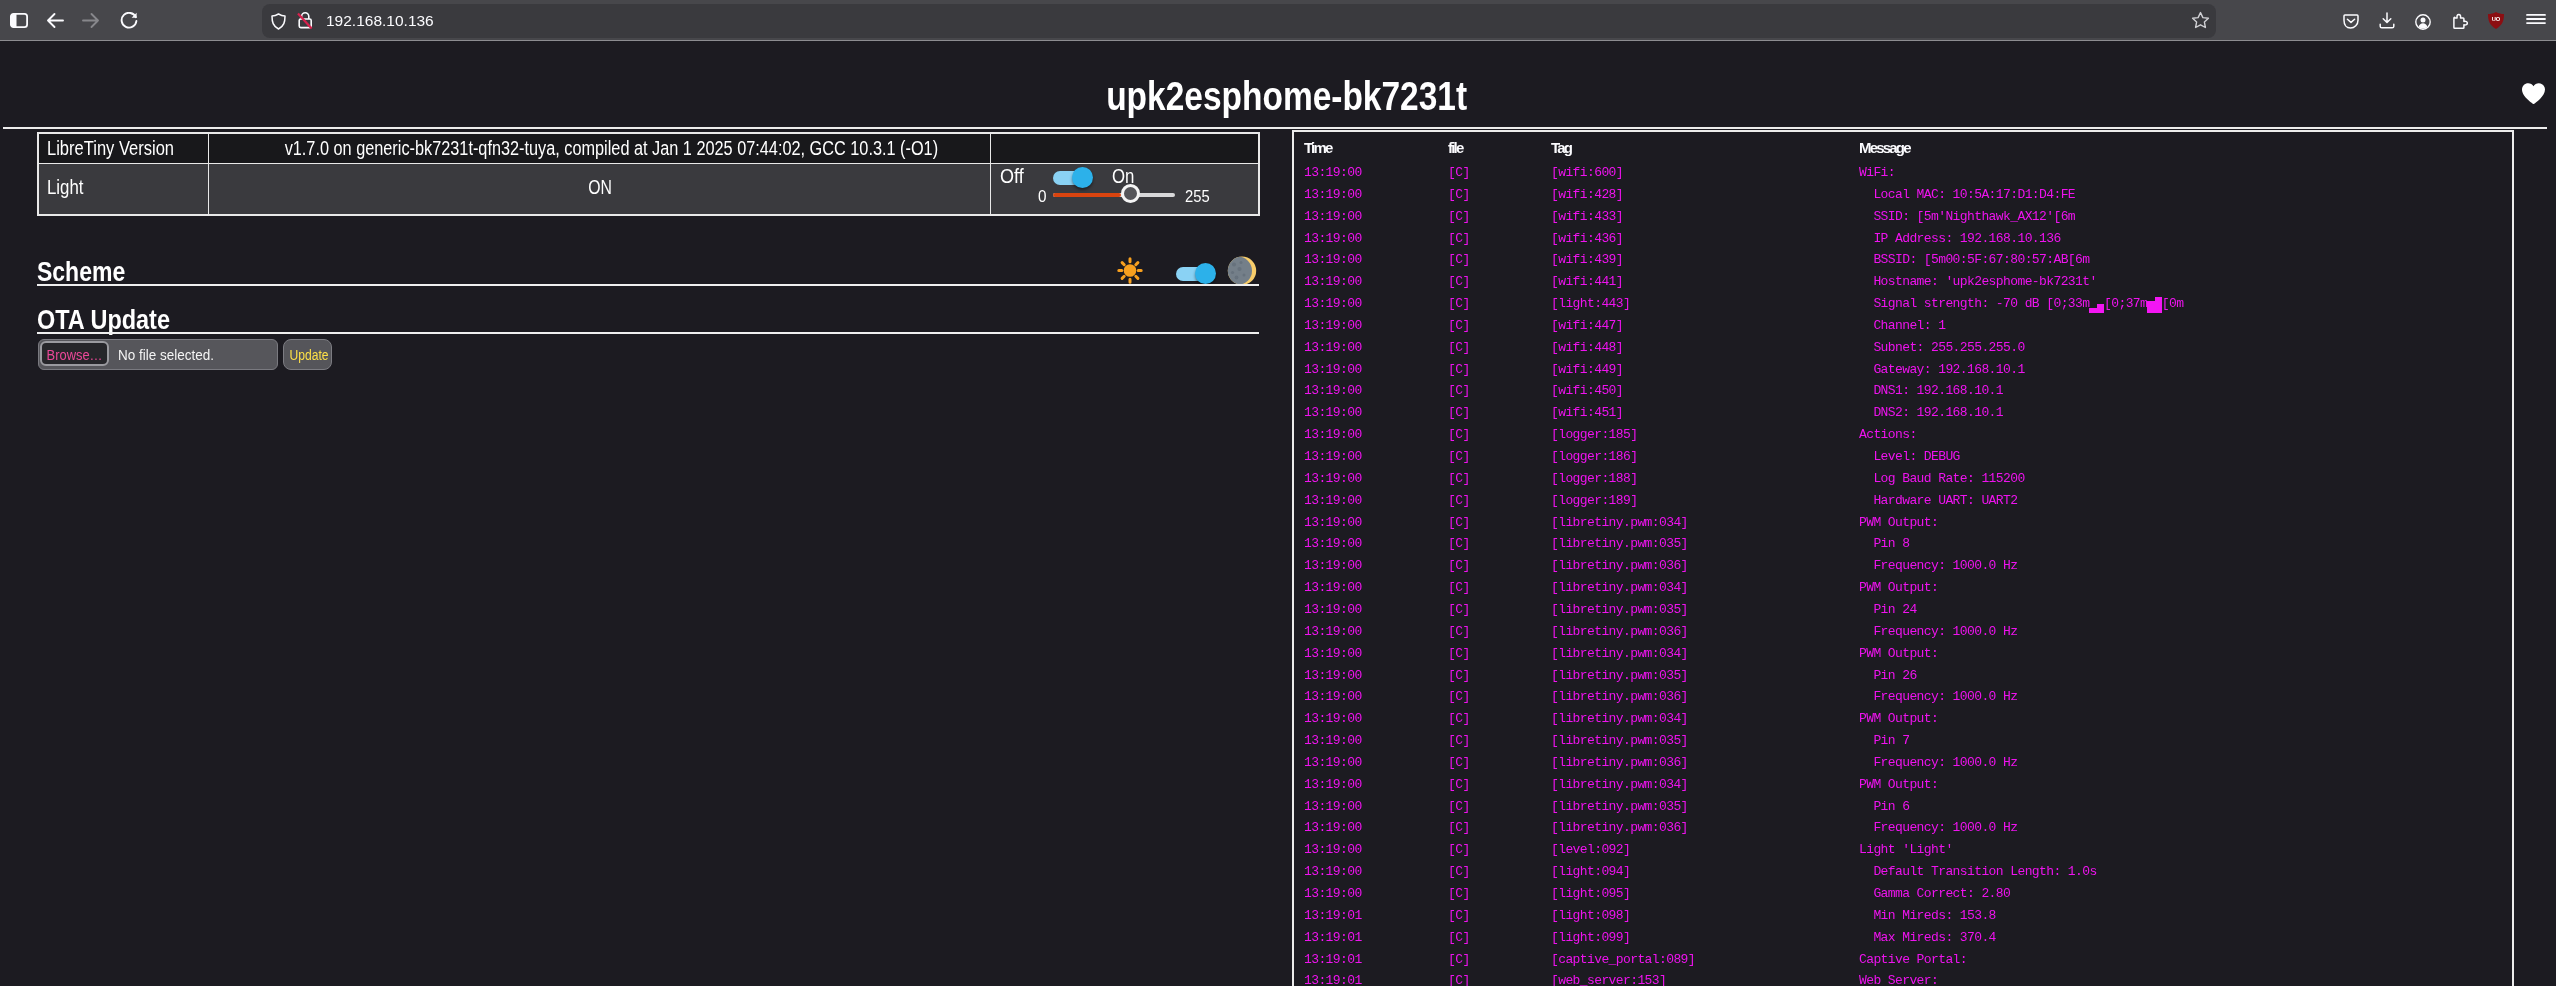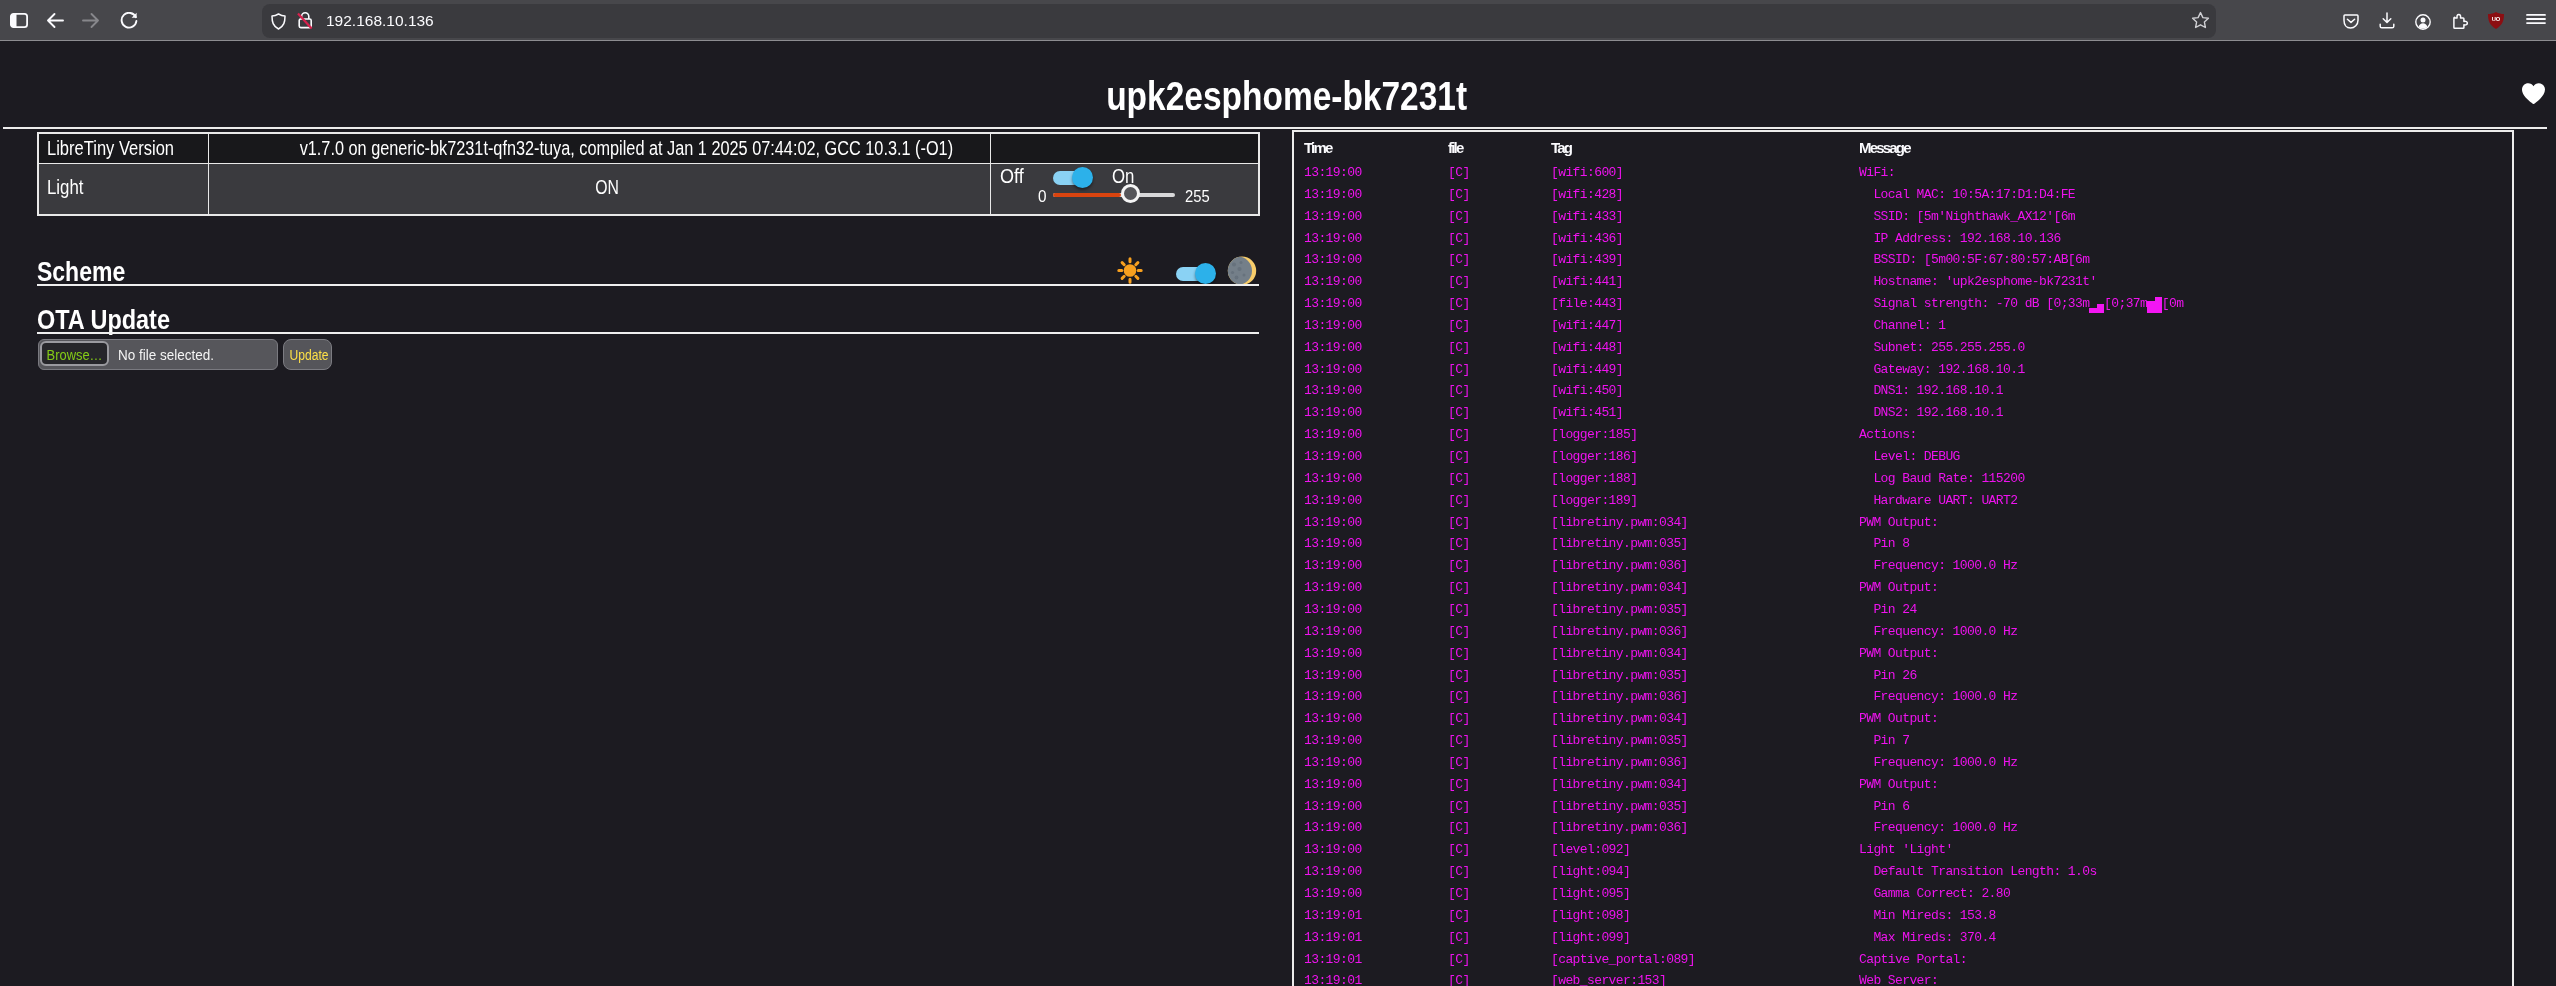--- a/index.html
+++ b/index.html
@@ -15,21 +15,21 @@
 .sx{display:inline-block;transform-origin:0 50%;white-space:nowrap}
 .sxc{display:inline-block;transform-origin:50% 50%;white-space:nowrap}
 #hr1{position:absolute;left:3px;top:126.6px;width:2544px;height:2px;background:#ececec}
 
 #tbl{position:absolute;left:37px;top:132px;border-collapse:collapse;table-layout:fixed;
  width:1221px;font-size:20px;color:#fff;border:2px solid #e9e9e9}
 #tbl td,#tbl th{border:1px solid #e9e9e9;overflow:hidden;white-space:nowrap}
 #tbl th{background:#3a3a3e;font-weight:bold;text-align:left;height:26px;padding-left:8px}
 #tbl th.c{text-align:center;padding-left:0}
 #tbl td{padding-left:8px}
-#tbl td.c{text-align:center;padding-left:16px}
+#tbl td.c{text-align:center;padding-left:1px}
 .r1 td{height:30px;background:#18181b}
 .r2 td{height:50px;background:#3a3a3e;vertical-align:top;padding-top:12.9px}
 
 #act{position:relative;height:50px}
 .off{position:absolute;left:9px;top:1px;font-size:20px;transform:scaleX(.9);transform-origin:0 50%}
 .on{position:absolute;left:121px;top:1px;font-size:20px;transform:scaleX(.84);transform-origin:0 50%}
 #tgl1{position:absolute;left:62.5px;top:7.4px}
 .zero{position:absolute;left:47px;top:23px;font-size:17px;transform:scaleX(.9);transform-origin:0 50%}
 .v255{position:absolute;left:194px;top:23px;font-size:17px;transform:scaleX(.87);transform-origin:0 50%}
 .track{position:absolute;left:62.5px;top:29.5px;width:122px;height:4.3px;border-radius:2.5px;background:#d8d8da}
@@ -42,21 +42,21 @@
  background:#2cb1ea;box-shadow:0 2px 3px rgba(0,0,0,.45)}
 
 .h2{position:absolute;left:37px;font-size:28px;font-weight:bold;line-height:28px;color:#fff}
 .hrl{position:absolute;left:37px;width:1222px;height:2px;background:#efefef}
 
 #tgl2{position:absolute;left:1176px;top:266.5px}
 
 #file{position:absolute;left:38.3px;top:338.6px;width:239.5px;height:31.3px;border:1.5px solid #7a7a80;
  border-radius:6px;background:#56565b}
 #browse{position:absolute;left:1px;top:1.6px;width:68.8px;height:25px;border:2px solid #9a9a9f;
- border-radius:6px;background:#26262a;font-size:15px;color:#84cc16;
+ border-radius:6px;background:#26262a;font-size:15px;color:#ec4899;
  line-height:24px;text-align:center}
 #browse span{display:inline-block;transform:scaleX(.86)}
 #nofile{position:absolute;left:78.3px;top:0;height:29px;line-height:29px;font-size:15.5px;
  color:#f4f4f4;transform:scaleX(.87);transform-origin:0 50%}
 #updbtn{position:absolute;left:283.3px;top:338.6px;width:48.5px;height:31.3px;border-radius:8px;border:1px solid #7c7c82;
  background:#55555a;font-size:15.5px;color:#fde047;line-height:29.5px;text-align:center}
 #updbtn span{display:inline-block;transform:scaleX(.78)}
 
 #log{position:absolute;left:1291.5px;top:130px;width:1222px;height:900px;border:2px solid #ececec;background:#1c1b21}
 #loghdr{position:absolute;top:136.9px;left:0;width:2556px;height:22px;font-family:Liberation Sans, sans-serif;
@@ -245,21 +245,21 @@
   </div>
 <div class="lr" style="top:271.1px">
     <span class="t">13:19:00</span>
     <span class="l">[C]</span>
     <span class="g">[wifi:441]</span>
     <span class="m">&nbsp;&nbsp;Hostname:&nbsp;'upk2esphome-bk7231t'</span>
   </div>
 <div class="lr" style="top:293.0px">
     <span class="t">13:19:00</span>
     <span class="l">[C]</span>
-    <span class="g">[file:443]</span>
+    <span class="g">[light:443]</span>
     <span class="m">&nbsp;&nbsp;Signal strength: -70 dB [0;33m<i class="bk b2"></i><i class="bk b4"></i>[0;37m<i class="bk b6"></i><i class="bk b8"></i>[0m</span>
   </div>
 <div class="lr" style="top:314.9px">
     <span class="t">13:19:00</span>
     <span class="l">[C]</span>
     <span class="g">[wifi:447]</span>
     <span class="m">&nbsp;&nbsp;Channel:&nbsp;1</span>
   </div>
 <div class="lr" style="top:336.7px">
     <span class="t">13:19:00</span>

